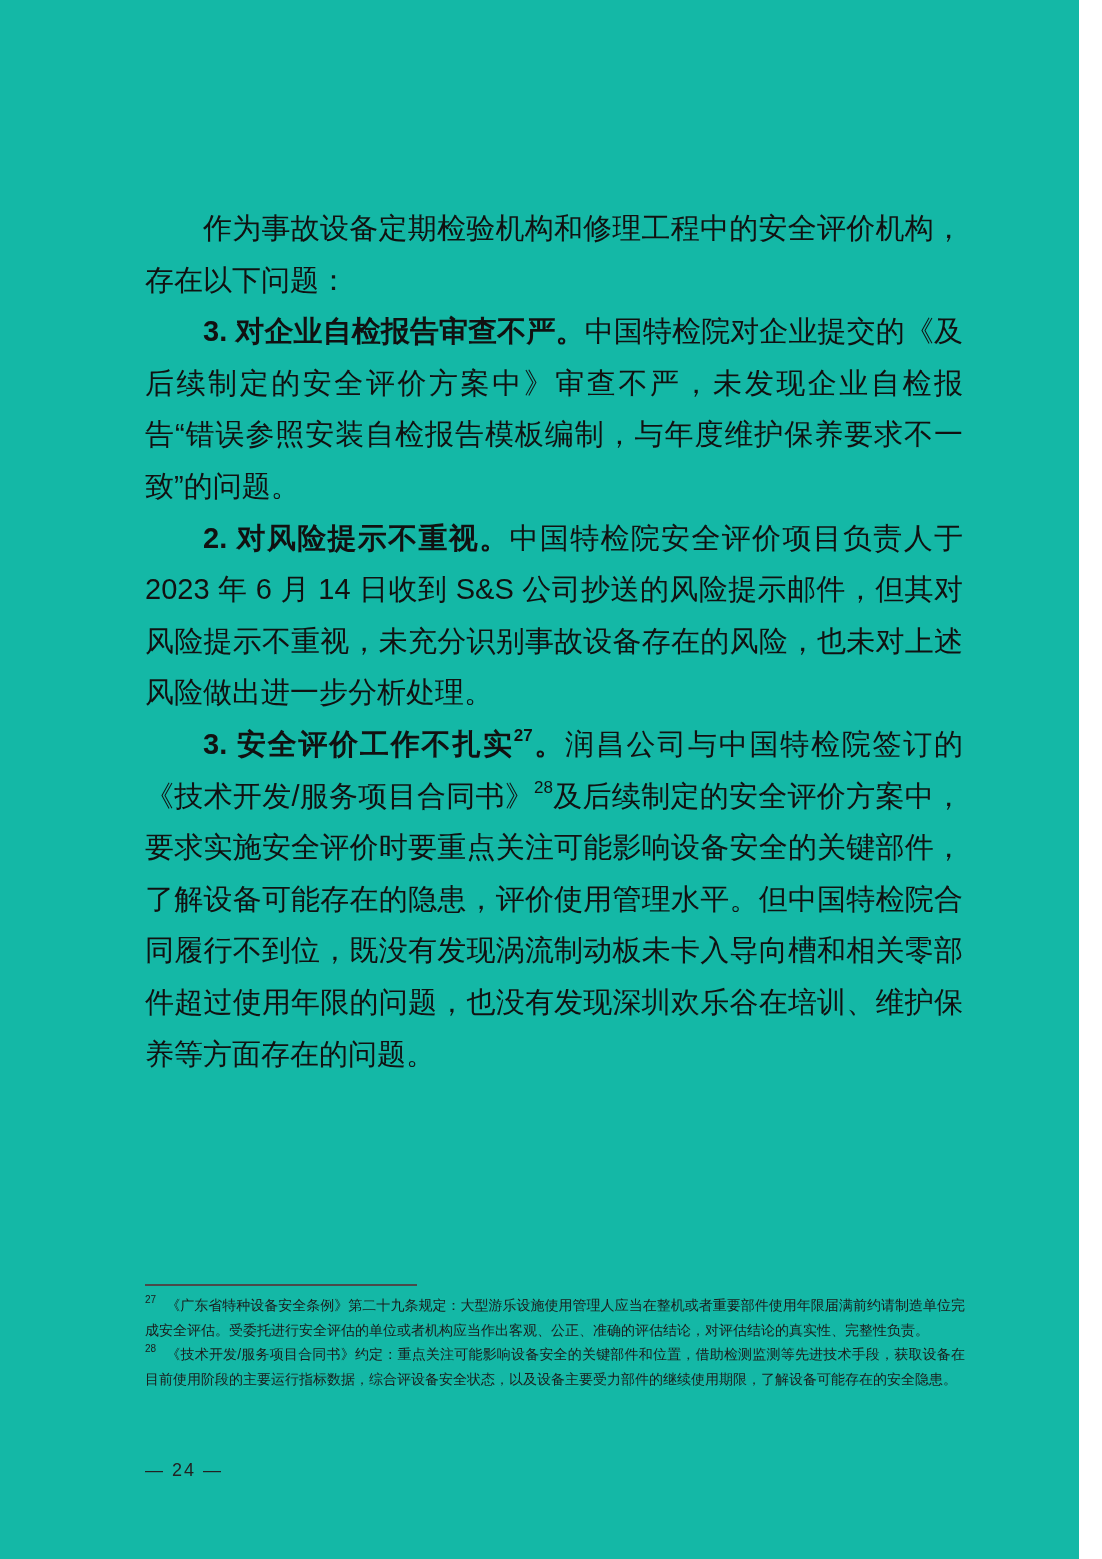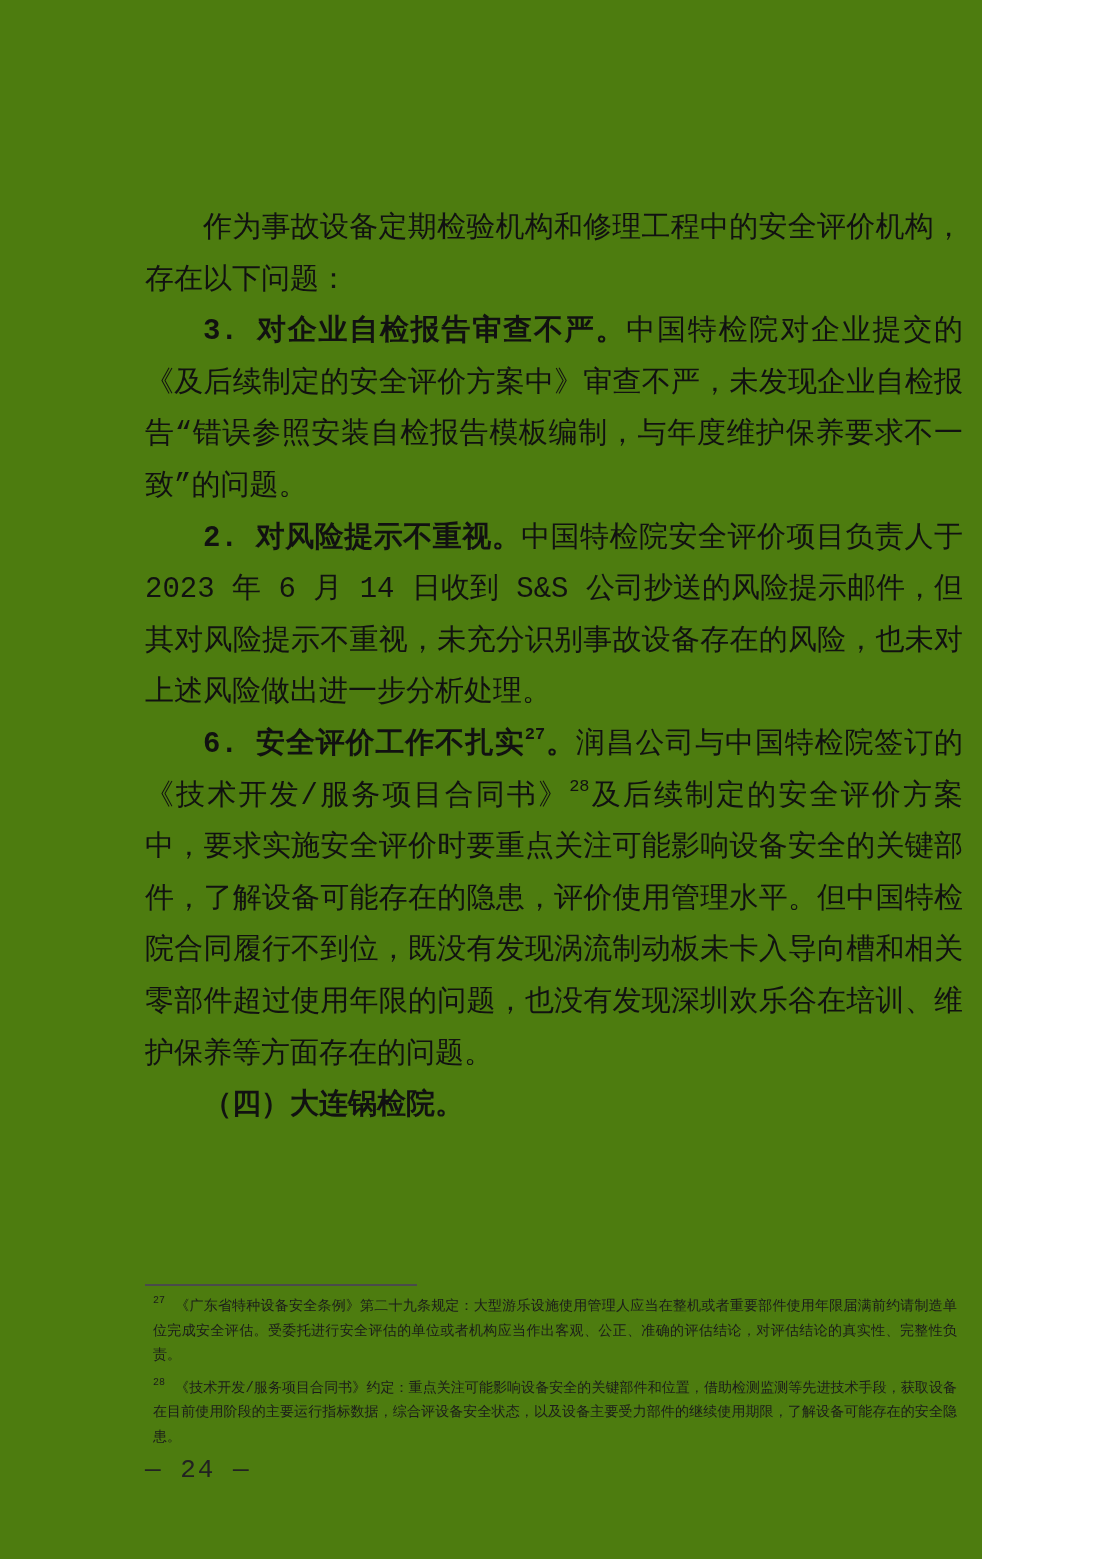--- a/index.html
+++ b/index.html
@@ -2,24 +2,24 @@
 <html><head>
 <meta charset="utf-8">
 <style>
   html, body {
     margin: 0;
     padding: 0;
     background: #ffffff;
   }
   .page {
     position: relative;
-    width: 982px;
+    width: 1079px;
     height: 1559px;
-    background: #4d7c0f;
-    font-family: Liberation Mono, monospace;
+    background: #14b8a6;
+    font-family: Liberation Sans, sans-serif;
     color: #111111;
     overflow: hidden;
     box-sizing: border-box;
   }
   .content {
     position: absolute;
     left: 145px;
     top: 203px;
     width: 818px;
     font-size: 29px;
@@ -56,55 +56,54 @@
     text-align: justify;
     text-justify: inter-character;
   }
   .fn-sep {
     width: 272px;
     height: 2px;
     background: #4a4a4a;
     margin: 0 0 7px 0;
   }
   .footnotes p.fn {
-    margin: 8px;
+    margin: 0;
     padding: 0;
   }
   .fn-marker {
     font-size: 10px;
     line-height: 0;
     vertical-align: 7px;
     margin-right: 10px;
   }
   .page-number {
     position: absolute;
     left: 145px;
     top: 1453px;
-    font-size: 26px;
+    font-size: 18px;
     line-height: 34px;
     color: #222222;
     letter-spacing: 2px;
   }
 </style>
 </head>
 <body>
 
 <div class="page">
 
   <div class="content">
 
     <p><span>作为事故设备定期检验机构和修理工程中的安全评价机构，存在以下问题：</span></p>
 
     <p><b class="lead">3. 对企业自检报告审查不严。</b><span>中国特检院对企业提交的《及后续制定的安全评价方案中》审查不严，未发现企业自检报告“错误参照安装自检报告模板编制，与年度维护保养要求不一致”的问题。</span></p>
 
     <p><b class="lead">2. 对风险提示不重视。</b><span>中国特检院安全评价项目负责人于 2023 年 6 月 14 日收到 S&amp;S 公司抄送的风险提示邮件，但其对风险提示不重视，未充分识别事故设备存在的风险，也未对上述风险做出进一步分析处理。</span></p>
 
-    <p><b class="lead"><span>6. 安全评价工作不扎实</span><sup>27</sup><span>。</span></b><span>润昌公司与中国特检院签订的《技术开发/服务项目合同书》</span><sup>28</sup><span>及后续制定的安全评价方案中，要求实施安全评价时要重点关注可能影响设备安全的关键部件，了解设备可能存在的隐患，评价使用管理水平。但中国特检院合同履行不到位，既没有发现涡流制动板未卡入导向槽和相关零部件超过使用年限的问题，也没有发现深圳欢乐谷在培训、维护保养等方面存在的问题。</span></p>
+    <p><b class="lead"><span>3. 安全评价工作不扎实</span><sup>27</sup><span>。</span></b><span>润昌公司与中国特检院签订的《技术开发/服务项目合同书》</span><sup>28</sup><span>及后续制定的安全评价方案中，要求实施安全评价时要重点关注可能影响设备安全的关键部件，了解设备可能存在的隐患，评价使用管理水平。但中国特检院合同履行不到位，既没有发现涡流制动板未卡入导向槽和相关零部件超过使用年限的问题，也没有发现深圳欢乐谷在培训、维护保养等方面存在的问题。</span></p>
 
-    <p class="heading"><span>（四）大连锅检院。</span></p>
 
 
   </div>
 
   <div class="footnotes">
     <div class="fn-sep"></div>
 
     <p class="fn"><sup class="fn-marker">27</sup><span>《广东省特种设备安全条例》第二十九条规定：大型游乐设施使用管理人应当在整机或者重要部件使用年限届满前约请制造单位完成安全评估。受委托进行安全评估的单位或者机构应当作出客观、公正、准确的评估结论，对评估结论的真实性、完整性负责。</span></p>
 
     <p class="fn"><sup class="fn-marker">28</sup><span>《技术开发/服务项目合同书》约定：重点关注可能影响设备安全的关键部件和位置，借助检测监测等先进技术手段，获取设备在目前使用阶段的主要运行指标数据，综合评设备安全状态，以及设备主要受力部件的继续使用期限，了解设备可能存在的安全隐患。</span></p>

